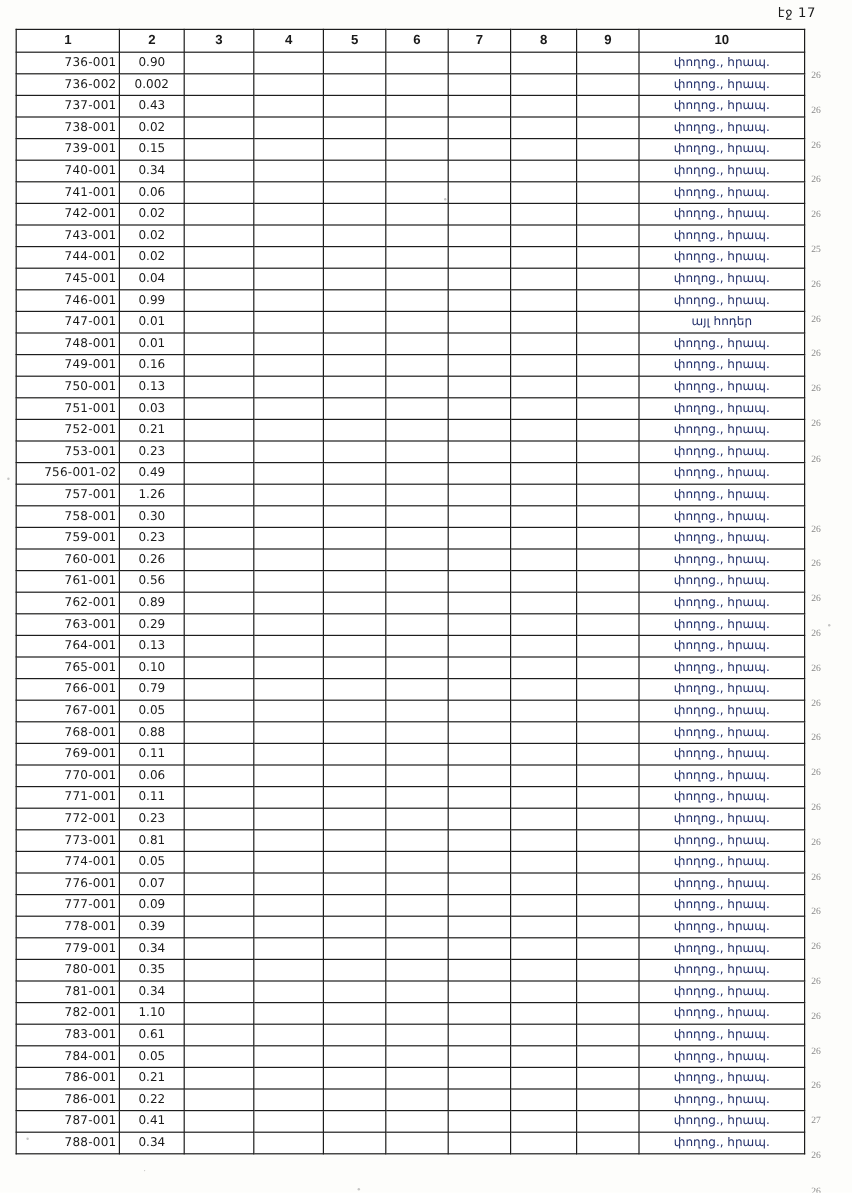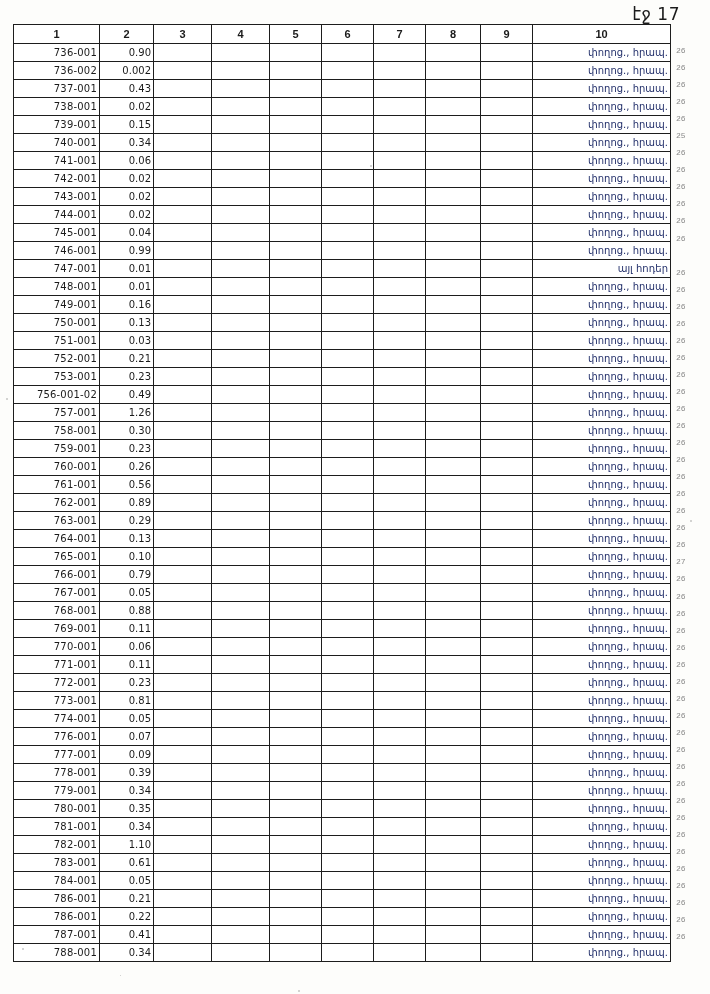--- a/index.html
+++ b/index.html
@@ -19,21 +19,21 @@
     position: relative;
     width: 710px;
     height: 994px;
     background: #fdfdfb;
   }
   
   .page-label {
     position: absolute;
     top: 4px;
     right: 30px;
-    font-size: 17px;
+    font-size: 11px;
     font-family: "DejaVu Sans", sans-serif;
     letter-spacing: 0.5px;
     color: #1b1b1b;
   }
   
   .table-wrap {
     position: absolute;
     left: 13px;
     top: 24px;
     width: 657px;
@@ -71,47 +71,48 @@
   col.c10 { width: 138px; }
 
   td.code {
     text-align: right;
     padding-left: 4px;
     font-size: 10.5px;
     font-family: "DejaVu Sans", sans-serif;
     letter-spacing: 0.2px;
   }
   td.num {
-    text-align: right;
+    text-align: center;
     font-size: 10.5px;
     font-family: "DejaVu Sans", sans-serif;
   }
   td.blank { }
   td.note {
-    text-align: right;
+    text-align: center;
     padding-left: 4px;
     font-size: 10px;
     font-family: "DejaVu Sans", sans-serif;
     color: #23306b;
     white-space: nowrap;
     overflow: hidden;
   }
   
   .margin-notes {
     position: absolute;
     left: 676px;
     top: 42px;
     width: 30px;
   }
   .margin-notes div {
     height: 17.05px;
     line-height: 17px;
     font-size: 8px;
     color: #8a8a8a;
-    font-family: Liberation Mono, monospace;
+    font-family: Liberation Serif, serif;
+    margin-top: 12px;
   }
   
   .speckle {
     position: absolute;
     pointer-events: none;
     background: #8d8d8d;
     border-radius: 50%;
     opacity: .5;
   }
 </style>

